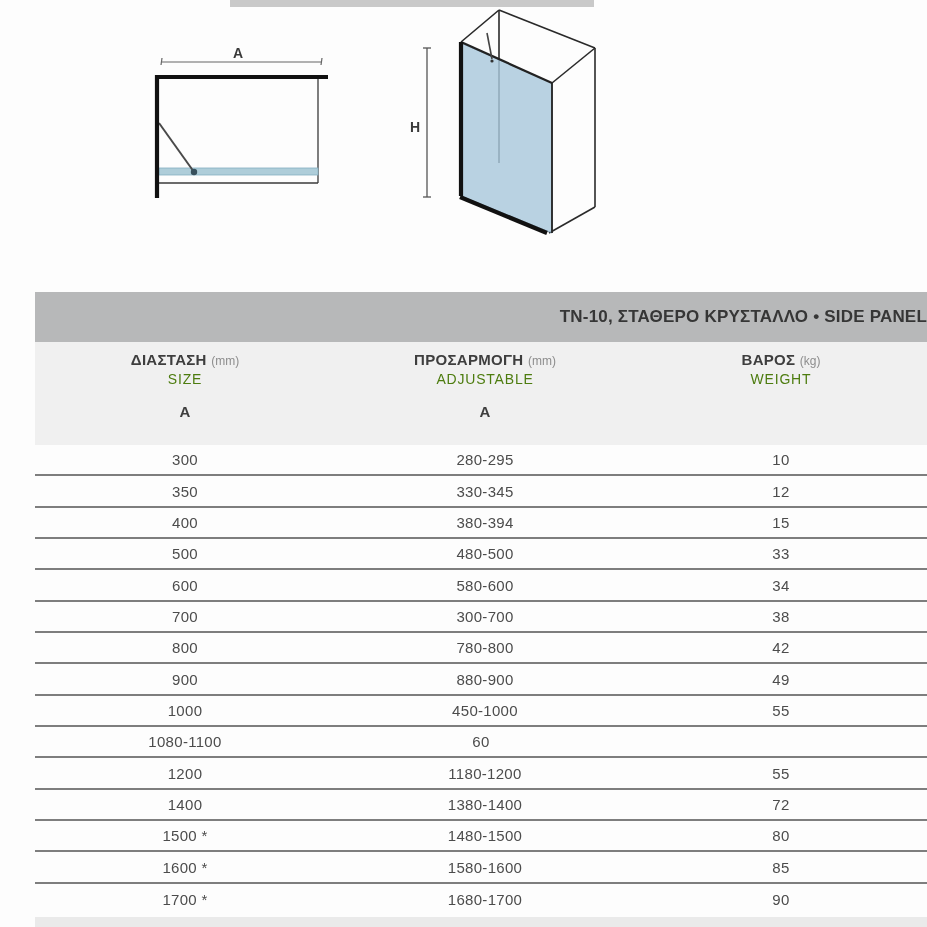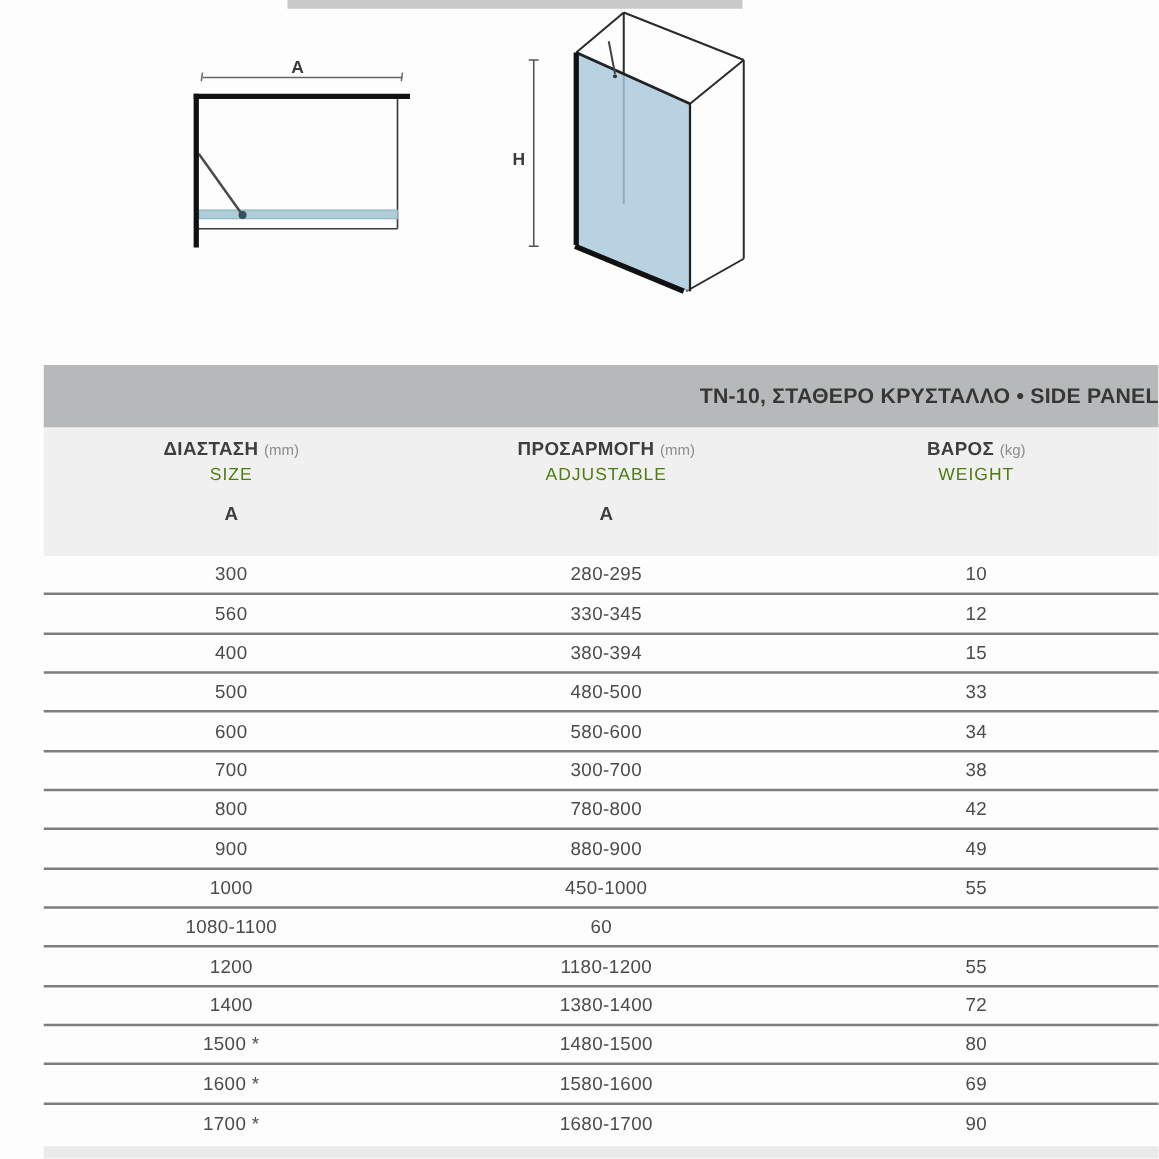--- a/index.html
+++ b/index.html
@@ -133,21 +133,21 @@
           <div class="hdim"></div>
         </div>
       </div>
     <div class="rows" id="rows">
         <div class="trow">
           <div class="tcell c1">300</div>
           <div class="tcell c2">280-295</div>
           <div class="tcell c3">10</div>
         </div>
         <div class="trow">
-          <div class="tcell c1">560</div>
+          <div class="tcell c1">350</div>
           <div class="tcell c2">330-345</div>
           <div class="tcell c3">12</div>
         </div>
         <div class="trow">
           <div class="tcell c1">400</div>
           <div class="tcell c2">380-394</div>
           <div class="tcell c3">15</div>
         </div>
         <div class="trow">
           <div class="tcell c1">500</div>
@@ -194,21 +194,21 @@
           <div class="tcell c3">72</div>
         </div>
         <div class="trow">
           <div class="tcell c1">1500 *</div>
           <div class="tcell c2">1480-1500</div>
           <div class="tcell c3">80</div>
         </div>
         <div class="trow">
           <div class="tcell c1">1600 *</div>
           <div class="tcell c2">1580-1600</div>
-          <div class="tcell c3">69</div>
+          <div class="tcell c3">85</div>
         </div>
         <div class="trow">
           <div class="tcell c1">1700 *</div>
           <div class="tcell c2">1680-1700</div>
           <div class="tcell c3">90</div>
         </div>
       </div>
   </div>
 
   <div class="bottom-bar"></div>

